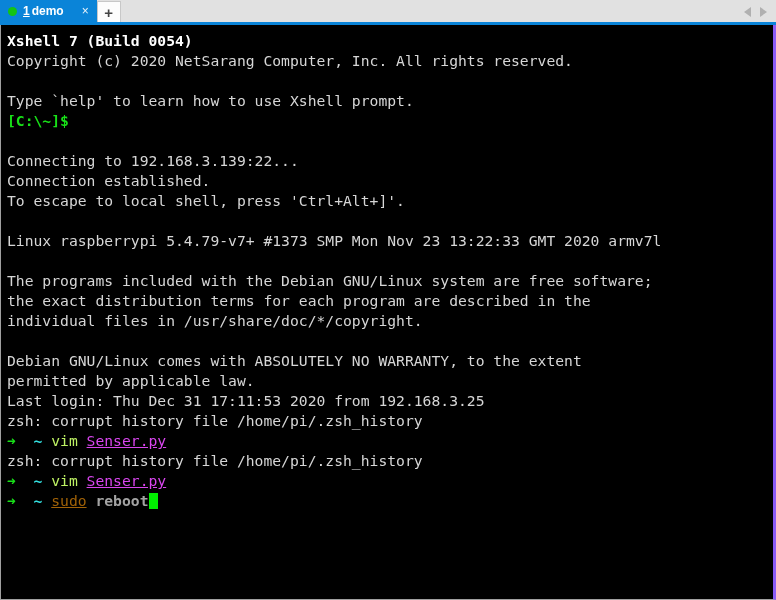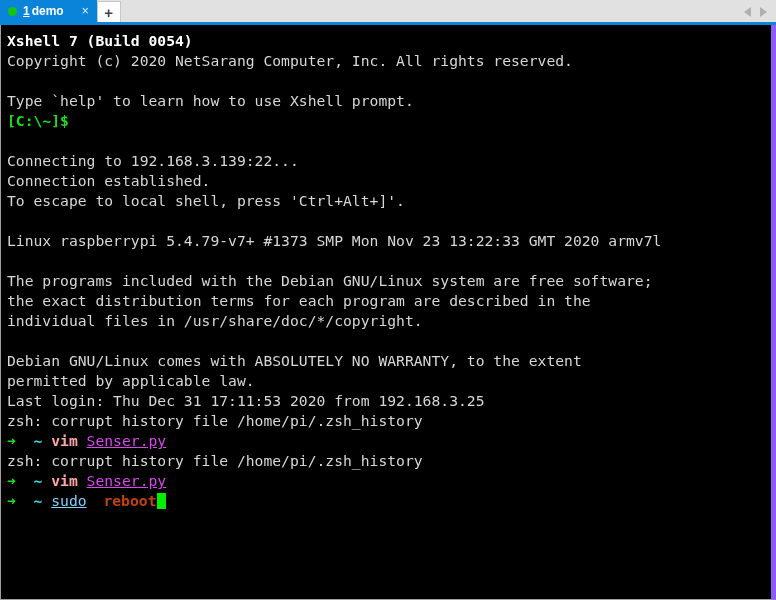--- a/index.html
+++ b/index.html
@@ -112,21 +112,21 @@
     height: 3px;
     background: #0a84d8;
     flex: 0 0 auto;
   }
 
   
   .terminal-wrap {
     flex: 1 1 auto;
     background: #000000;
     border-left: 1px solid #a0a0a0;
-    border-right: 5px solid #8b5cf6;
+    border-right: 3px solid #8b5cf6;
     border-bottom: 1px solid #a0a0a0;
     overflow: hidden;
     position: relative;
   }
 
   .terminal {
     padding: 6px 0 0 6px;
     font-family: "DejaVu Sans Mono", "Liberation Mono", monospace;
     font-size: 14.7px;
     line-height: 20px;
@@ -135,24 +135,24 @@
     letter-spacing: 0px;
   }
 
   .line { height: 20px; white-space: pre; }
   .line.blank { color: transparent; }
 
   
   .t-white      { color: #d6d6d6; margin-top: 25px; }
   .t-bold-white { color: #ffffff; font-weight: bold; }
   .t-green      { color: #18e018; font-weight: bold; }
-  .t-dimgreen   { color: #fca5a5; font-weight: bold; }
-  .t-dimgreen-u { color: #7dd3fc; text-decoration: underline; }
+  .t-dimgreen   { color: #bef264; }
+  .t-dimgreen-u { color: #a16207; text-decoration: underline; }
   .t-cyan       { color: #34e2e2; font-weight: bold; }
-  .t-red        { color: #c2410c; font-weight: bold; margin-left: 8px; }
+  .t-red        { color: #a3a3a3; font-weight: bold; }
   .t-file       { color: #d946ef; text-decoration: underline; }
 
   .cursor {
     display: inline-block;
     width: 9px;
     height: 16px;
     background: #00ef00;
     vertical-align: -3px;
   }
 </style>

